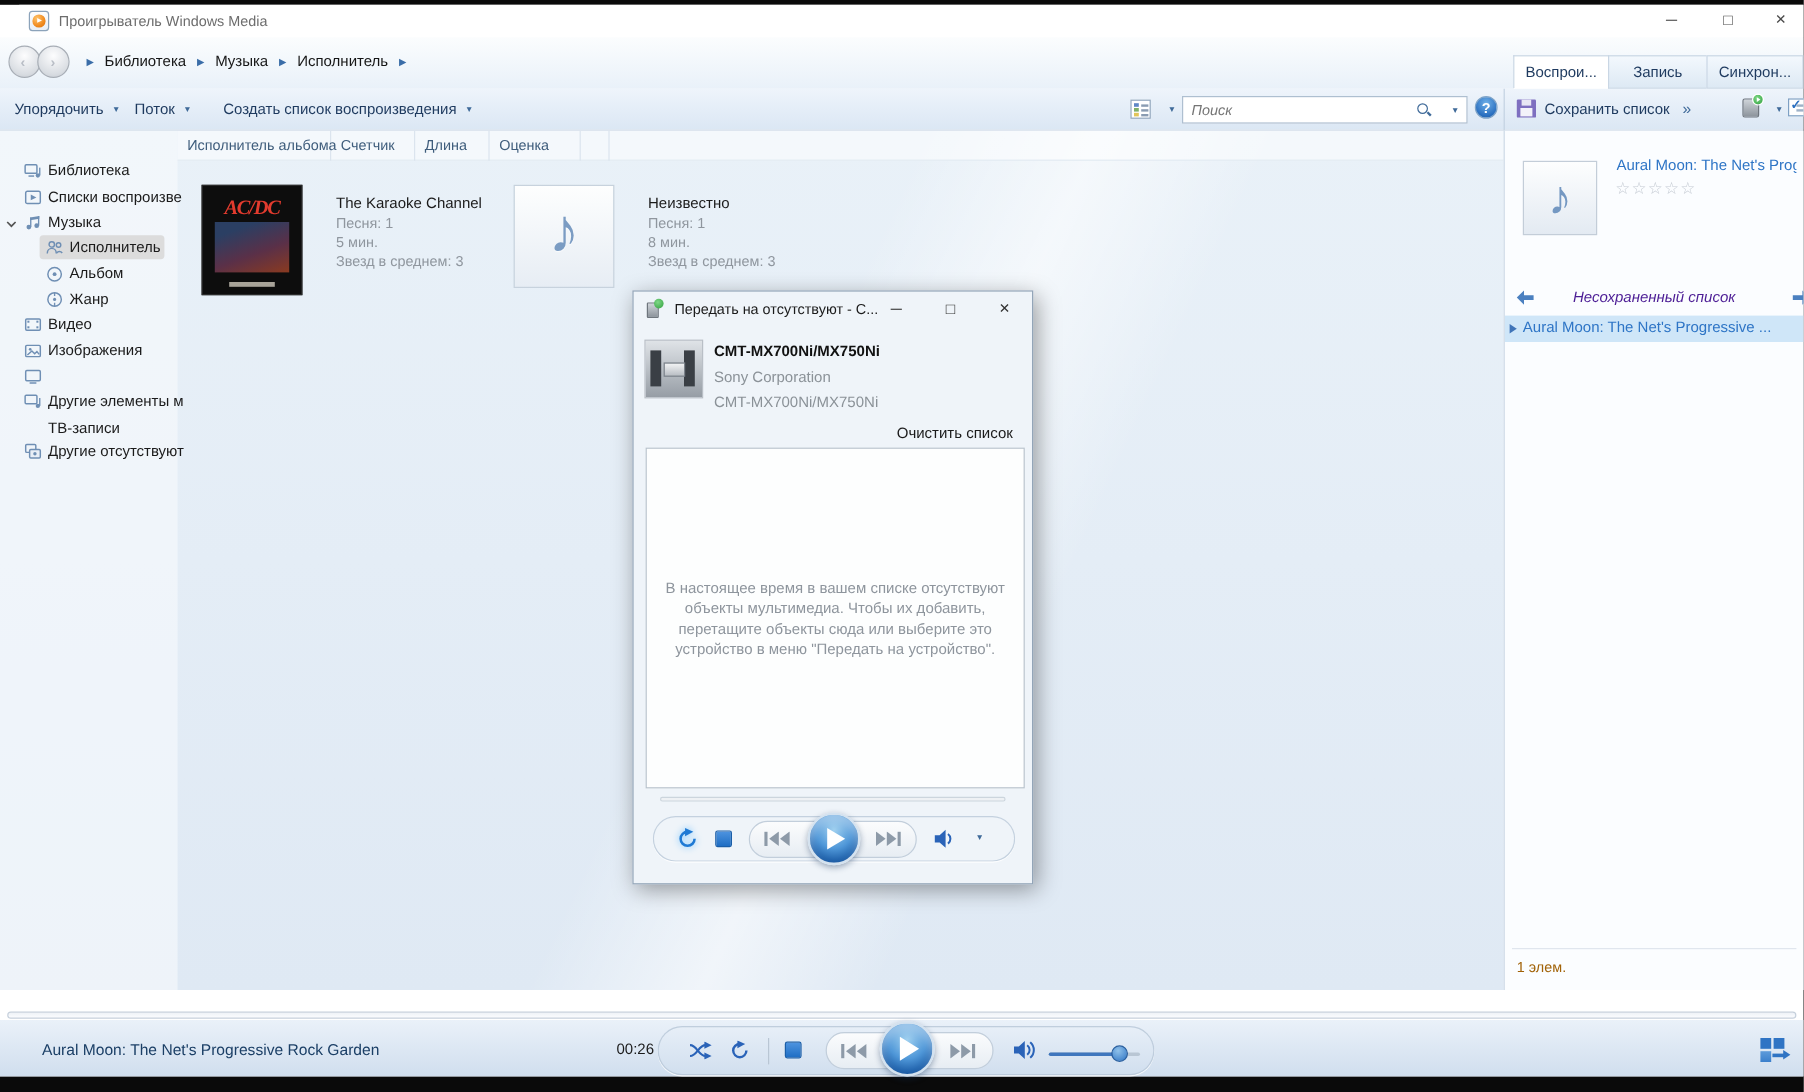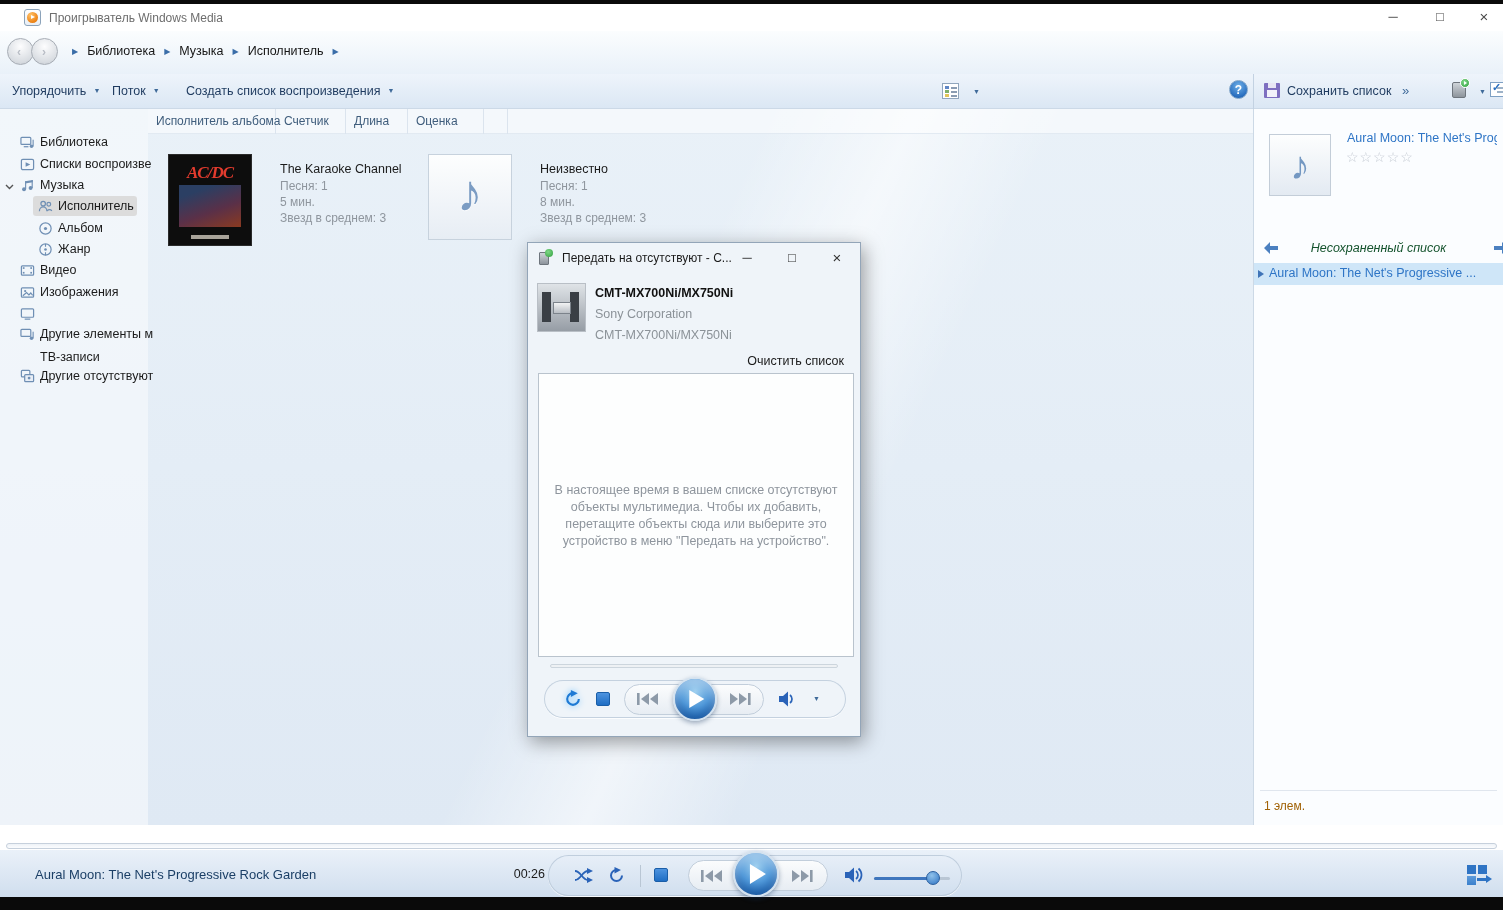--- a/index.html
+++ b/index.html
@@ -104,21 +104,21 @@
 
   
   .rightpanel { position:absolute; right:0; top:0; width:250px; bottom:0; background:#fbfdff; border-left:1px solid #ccd9e6; overflow:hidden; }
   .np-thumb { position:absolute; left:15px; top:25px; width:62px; height:62px; background:linear-gradient(#fdfefe,#e3eaf2); border:1px solid #c3cdd8; text-align:center; }
   .np-thumb span { font-size:40px; color:#7498c2; line-height:60px; }
   .np-title { position:absolute; left:93px; top:22px; width:150px; font-size:12.5px; color:#2e75c6; white-space:nowrap; overflow:hidden; cursor:default; }
   .np-stars { position:absolute; left:92px; top:40px; font-size:14px; color:#c6ccd4; letter-spacing:1px; cursor:default; }
   .list-nav { position:absolute; left:0; right:0; top:128px; height:25px; }
   .ln-arrow { position:absolute; top:4px; width:18px; height:14px; cursor:default; }
   .ln-arrow.left { left:8px; } .ln-arrow.right { right:-7px; }
-  .ln-label { position:absolute; left:0; right:0; top:4px; text-align:center; font-style:italic; font-size:12.5px; color:#14532d; }
+  .ln-label { position:absolute; left:0; right:0; top:4px; text-align:center; font-style:italic; font-size:12.5px; color:#4c1d95; }
   .pl-row { position:absolute; left:0; right:0; top:154px; height:22px; background:#cfe6f8; cursor:default; }
   .pl-mark { position:absolute; left:4px; top:7px; width:0; height:0; border-left:6px solid #3f74b8; border-top:4px solid transparent; border-bottom:4px solid transparent; }
   .pl-text { position:absolute; left:15px; top:3px; font-size:12.5px; color:#2e75c6; white-space:nowrap; }
   .rp-status-line { position:absolute; left:6px; right:6px; bottom:34px; border-top:1px solid #e0e6ee; }
   .rp-status { position:absolute; left:10px; bottom:12px; font-size:12px; color:#a16207; }
 
   
   .seekbar { position:absolute; left:6px; right:6px; top:839px; height:6px; border-radius:3px; border:1px solid #c6d0dc; background:linear-gradient(#eef2f7,#fbfcfe); }
   .bottombar { position:absolute; left:0; right:0; top:846px; bottom:0; background:linear-gradient(#eaf1f9,#d0deee); }
   .track-label { position:absolute; left:35px; top:17px; font-size:13px; color:#1b3f66; cursor:default; }
@@ -198,35 +198,45 @@
         </div>
       <div class="breadcrumb" id="breadcrumb">
           <span class="bc-sep">▶</span>
           <span class="bc-item">Библиотека</span>
           <span class="bc-sep">▶</span>
           <span class="bc-item">Музыка</span>
           <span class="bc-sep">▶</span>
           <span class="bc-item">Исполнитель</span>
           <span class="bc-sep">▶</span>
         </div>
+      <div class="tabs" id="tabs">
+          <div class="tab active" style="width: 79px;">Воспрои...</div>
+          <div class="tab" style="width: 82px;">Запись</div>
+          <div class="tab" style="width: 81px;">Синхрон...</div>
+        </div>
     </div>
 
     <div class="toolbar">
       <div class="tb-btn tb-organize"><span>Упорядочить</span><span class="tb-caret">▼</span></div>
       <div class="tb-btn tb-stream"><span>Поток</span><span class="tb-caret">▼</span></div>
       <div class="tb-btn tb-playlist"><span>Создать список воспроизведения</span><span class="tb-caret">▼</span></div>
       <div class="viewbtn">
         <span class="viewicon">
             <i></i>
             <i></i>
             <i></i>
             <b></b>
             <b></b>
             <b></b>
           </span>
+        <span class="tb-caret">▼</span>
+      </div>
+      <div class="searchbox">
+        <input value="" placeholder="Поиск" style="">
+        <span class="mag"></span>
         <span class="tb-caret">▼</span>
       </div>
       <div class="helpbtn">?</div>
     </div>
 
     <div class="rp-toolbar">
       <span class="floppy"></span>
       <div class="savelabel">Сохранить список</div>
       <div class="overflow">»</div>
       <div class="devbtn">

